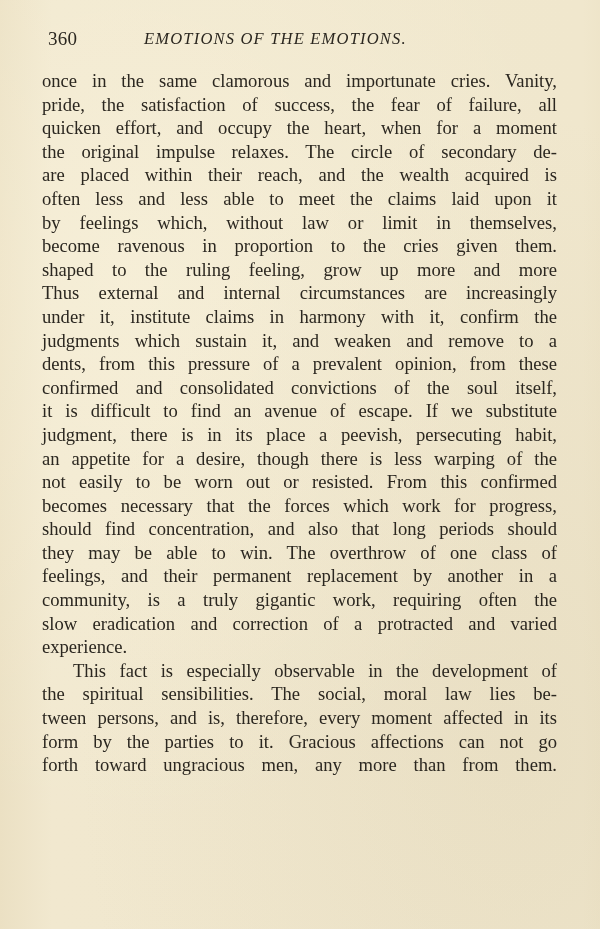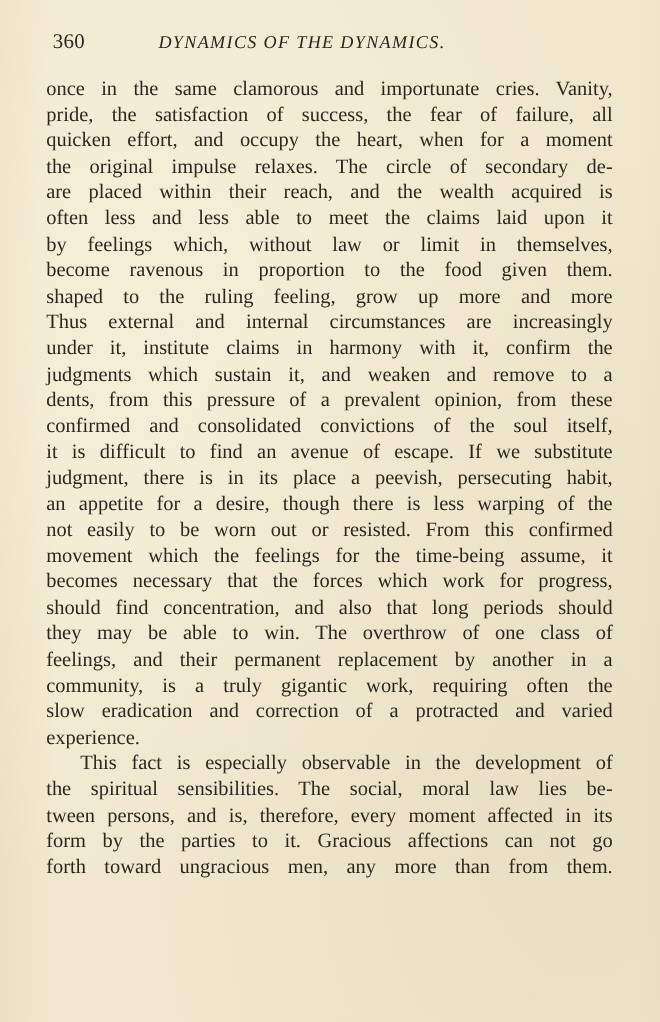--- a/index.html
+++ b/index.html
@@ -68,44 +68,43 @@
     .line.indent {
       text-indent: 31px;
     }
   </style>
 </head>
 <body>
 
 <div class="page">
   <div class="running-head">
     <span class="page-number">360</span>
-    <span class="running-title">DYNAMICS OF THE DYNAMICS.</span>
+    <span class="running-title">EMOTIONS OF THE EMOTIONS.</span>
   </div>
 
   <div class="body-text">
     <div>
       <span class="line">once in the same clamorous and importunate cries. Vanity,</span>
       <span class="line">pride, the satisfaction of success, the fear of failure, all</span>
       <span class="line">quicken effort, and occupy the heart, when for a moment</span>
       <span class="line">the original impulse relaxes. The circle of secondary de-</span>
       <span class="line">are placed within their reach, and the wealth acquired is</span>
       <span class="line">often less and less able to meet the claims laid upon it</span>
       <span class="line">by feelings which, without law or limit in themselves,</span>
-      <span class="line">become ravenous in proportion to the food given them.</span>
+      <span class="line">become ravenous in proportion to the cries given them.</span>
       <span class="line">shaped to the ruling feeling, grow up more and more</span>
       <span class="line">Thus external and internal circumstances are increasingly</span>
       <span class="line">under it, institute claims in harmony with it, confirm the</span>
       <span class="line">judgments which sustain it, and weaken and remove to a</span>
       <span class="line">dents, from this pressure of a prevalent opinion, from these</span>
       <span class="line">confirmed and consolidated convictions of the soul itself,</span>
       <span class="line">it is difficult to find an avenue of escape. If we substitute</span>
       <span class="line">judgment, there is in its place a peevish, persecuting habit,</span>
       <span class="line">an appetite for a desire, though there is less warping of the</span>
       <span class="line">not easily to be worn out or resisted. From this confirmed</span>
-      <span class="line">movement which the feelings for the time-being assume, it</span>
       <span class="line">becomes necessary that the forces which work for progress,</span>
       <span class="line">should find concentration, and also that long periods should</span>
       <span class="line">they may be able to win. The overthrow of one class of</span>
       <span class="line">feelings, and their permanent replacement by another in a</span>
       <span class="line">community, is a truly gigantic work, requiring often the</span>
       <span class="line">slow eradication and correction of a protracted and varied</span>
       <span class="line last">experience.</span>
     </div>
     <div>
       <span class="line indent">This fact is especially observable in the development of</span>

